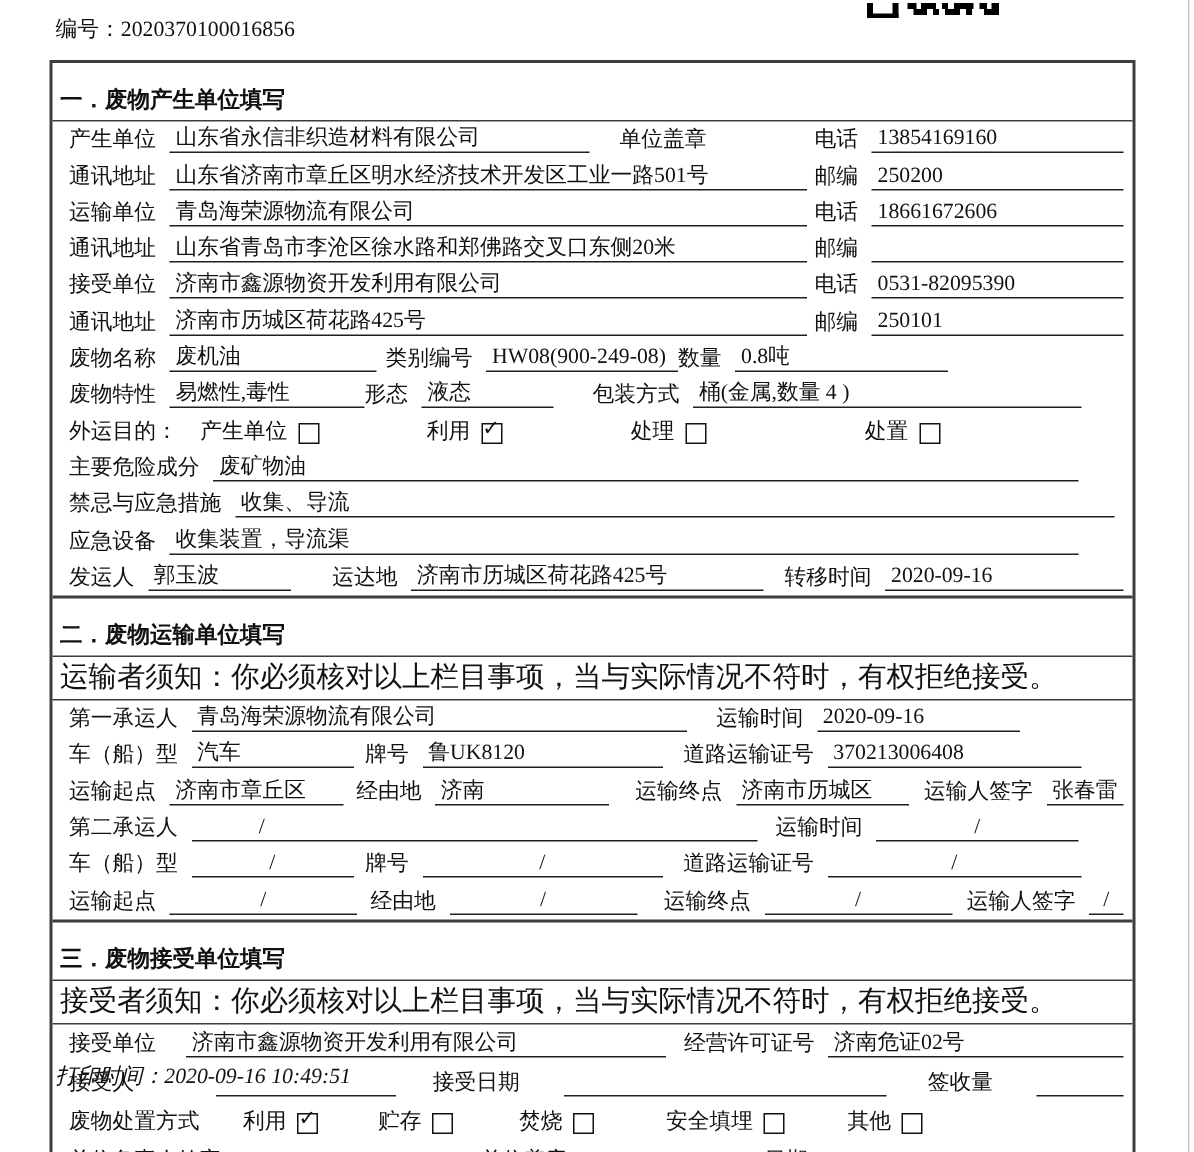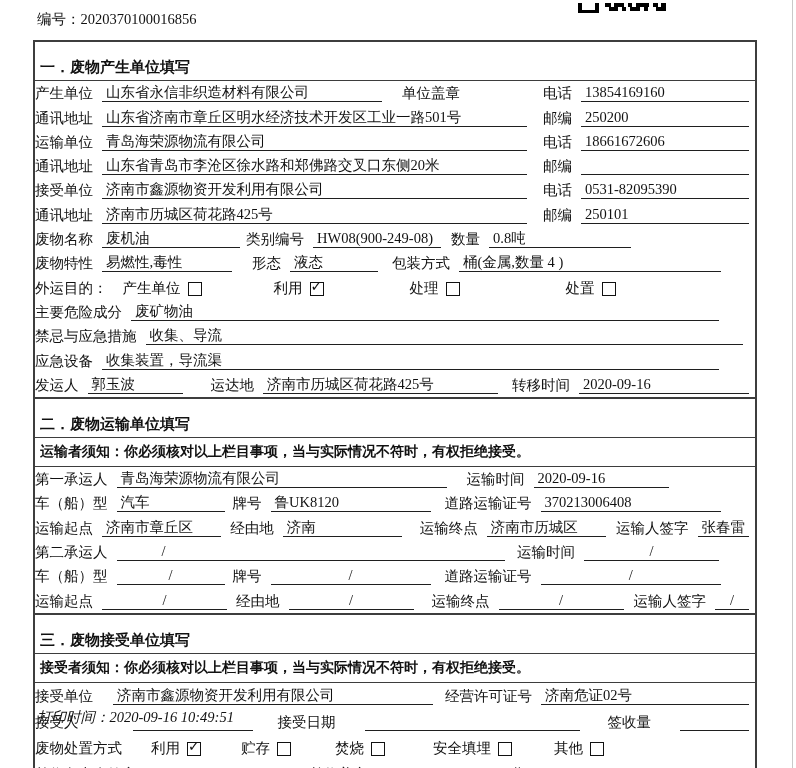--- a/index.html
+++ b/index.html
@@ -9,22 +9,22 @@
   
   .serial{position:absolute;left:37px;top:10px;font-size:14.5px;white-space:nowrap;text-align:center;}
   .doc-title{position:absolute;left:430px;top:4px;transform:translateX(-50%);
              font-size:23px;font-weight:bold;letter-spacing:1px;white-space:nowrap;}
   .qr-frag{position:absolute;left:578px;top:0;width:88px;height:11px;}
   
   .form-table{position:absolute;left:33px;top:40px;width:724px;box-sizing:border-box;
               border:2px solid #3d3d3d;background:#fff;}
   .sec-h{font-weight:bold;font-size:15px;padding:16px 6px 4px 5px;border-bottom:1px solid #3d3d3d;line-height:18px;}
   .sec-h.mid{border-top:2px solid #3d3d3d;}
-  .notice{font-size:14px;padding:5px 20px 6px 5px;border-bottom:1px solid #3d3d3d;line-height:17px;font-weight:bold;}
-  .row{display:flex;align-items:flex-end;height:24.3px;padding:0 6px 3px 0;
+  .notice{font-size:19px;padding:5px 20px 6px 5px;border-bottom:1px solid #3d3d3d;line-height:17px;}
+  .row{display:flex;align-items:flex-end;height:24.3px;padding:0 6px 3px 11px;
        box-sizing:border-box;font-size:14.5px;line-height:17px;}
   .s3 .row{height:25.8px;}
   .lbl{white-space:nowrap;margin-right:9px;}
   .val{border-bottom:1px solid #1f1f1f;padding:0 4px;white-space:nowrap;
        box-sizing:border-box;min-height:17px;}
   .grow{flex:1 1 auto;}
   .mla{margin-left:auto;}
   .center{text-align:center;}
   .slashL{padding-left:45px;}
   
@@ -103,29 +103,29 @@
         <span class="lbl">通讯地址</span>
         <span class="val" style="width:425px">济南市历城区荷花路425号</span>
         <span class="lbl mla">邮编</span>
         <span class="val" style="width:168px">250101</span>
       </div>
       <div class="row">
         <span class="lbl">废物名称</span>
         <span class="val" style="width:138px">废机油</span>
         <span class="lbl" style="margin-left:6px">类别编号</span>
         <span class="val" style="width:128px">HW08(900-249-08)</span>
-        <span class="lbl" style="margin-left:10px">数量</span>
+        <span class="lbl" style="">数量</span>
         <span class="val" style="width:142px">0.8吨</span>
       </div>
       <div class="row">
         <span class="lbl">废物特性</span>
         <span class="val" style="width:130px">易燃性,毒性</span>
-        <span class="lbl" style="margin-left:20px">形态</span>
+        <span class="lbl" style="margin-left:0">形态</span>
         <span class="val" style="width:88px">液态</span>
-        <span class="lbl" style="margin-left:14px">包装方式</span>
+        <span class="lbl" style="margin-left:26px">包装方式</span>
         <span class="val grow" style="margin-right:28px">桶(金属,数量 4 )</span>
       </div>
       <div class="row">
         <span class="lbl">外运目的：</span>
         <span class="opt" style="margin-left:6px">
           <span>产生单位</span>
           <span class="cb"></span>
         </span>
         <span class="opt" style="margin-left:72px">
           <span>利用</span>

